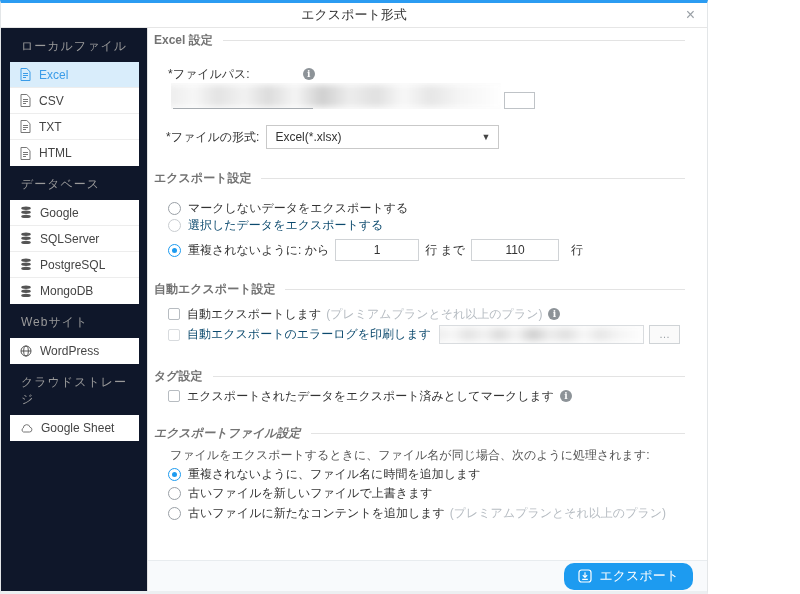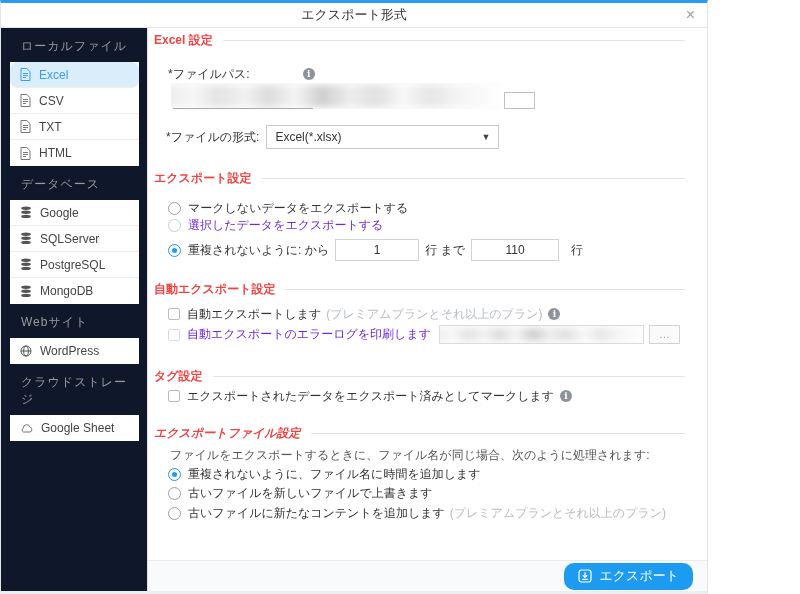--- a/index.html
+++ b/index.html
@@ -36,30 +36,30 @@
     color:#9a9a9a; font-size:12px; padding:10px 0 7px 11px; letter-spacing:1px;
   }
   .side-group:first-child .side-header { padding-top:3px; }
   .side-items { background:#fff; }
   .side-item {
     height:26px; display:flex; align-items:center; gap:8px; padding-left:10px;
     background:#fff; border-bottom:1px solid #ededed; color:#444; cursor:pointer;
   }
   .side-item:last-child { border-bottom:none; }
   .side-item .icn { display:flex; align-items:center; color:#777; }
-  .side-item.selected { background:#d9edfb; color:#3b9ce8;border-radius:8px; }
+  .side-item.selected { background:#d9edfb; color:#3b9ce8; }
   .side-item.selected .icn { color:#3b9ce8; }
   .side-item .db { color:#555; }
   
   .main { flex:1; display:flex; flex-direction:column; background:#fff; border-left:1px solid #e2e2e2; min-width:0; }
   .content { flex:1; position:relative; }
   .row { position:absolute; display:flex; align-items:center; height:16px; }
-  .sec-title { left:6px; right:22px; font-weight:bold; color:#ef4444; }
+  .sec-title { left:6px; right:22px; font-weight:bold; color:#737373; }
   .sec-title .rule { flex:1; height:1px; background:#e3e3e3; margin-left:10px; }
-  .muted { color:#6d28d9; }
+  .muted { color:#0c4a6e; }
   .note { color:#b6bcc2; margin-left:5px; }
   .lbl { margin-left:7px; }
   
   .info {
     width:12px; height:12px; border-radius:50%; background:#8d9398; color:#fff;
     font-size:9px; font-weight:bold; display:inline-flex; align-items:center;
     justify-content:center; margin-left:6px; font-family:"DejaVu Serif", serif;
   }
   
   .radio {

